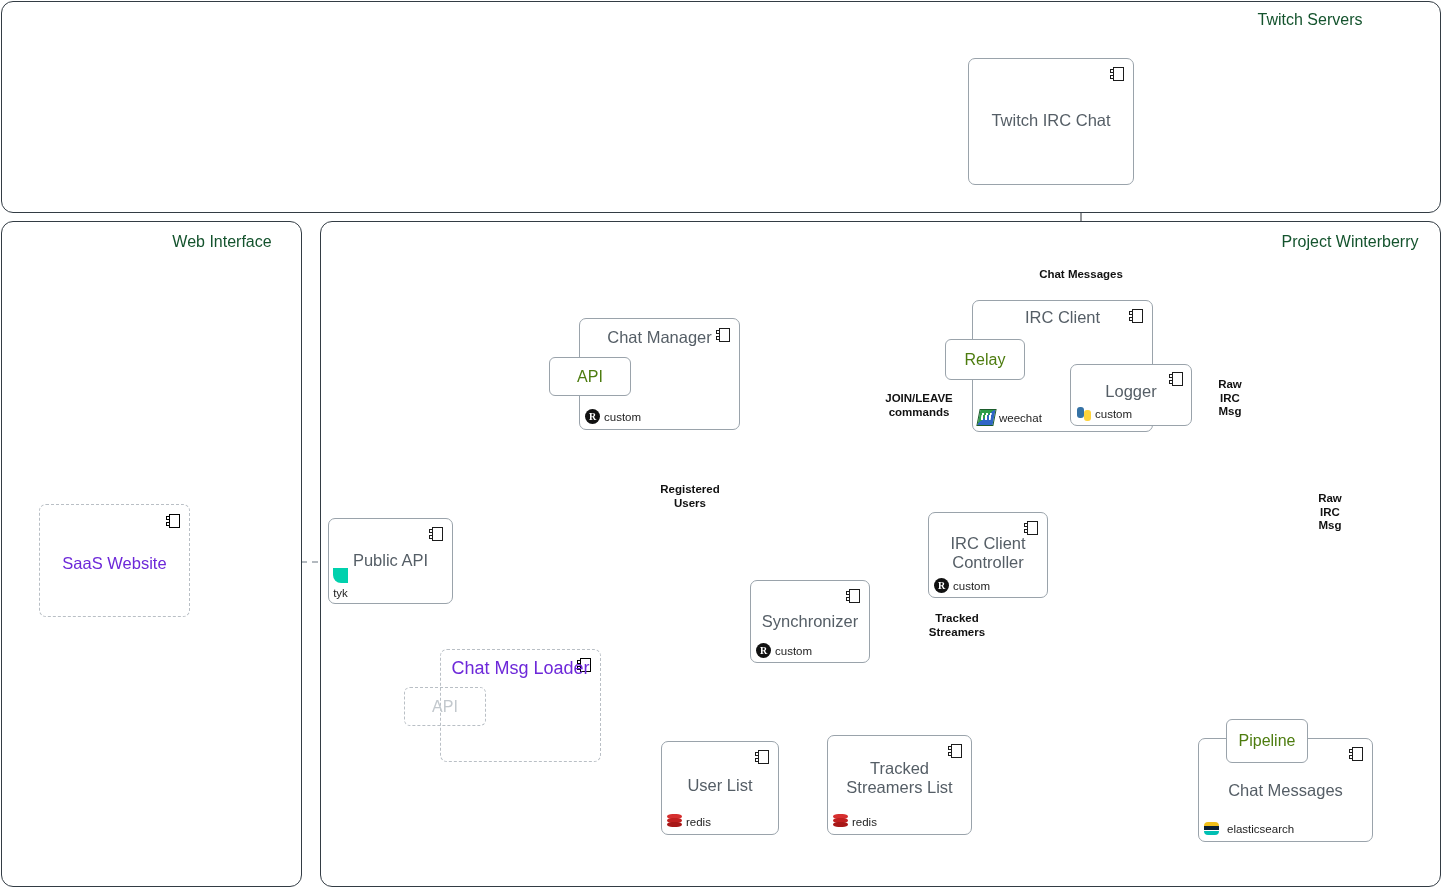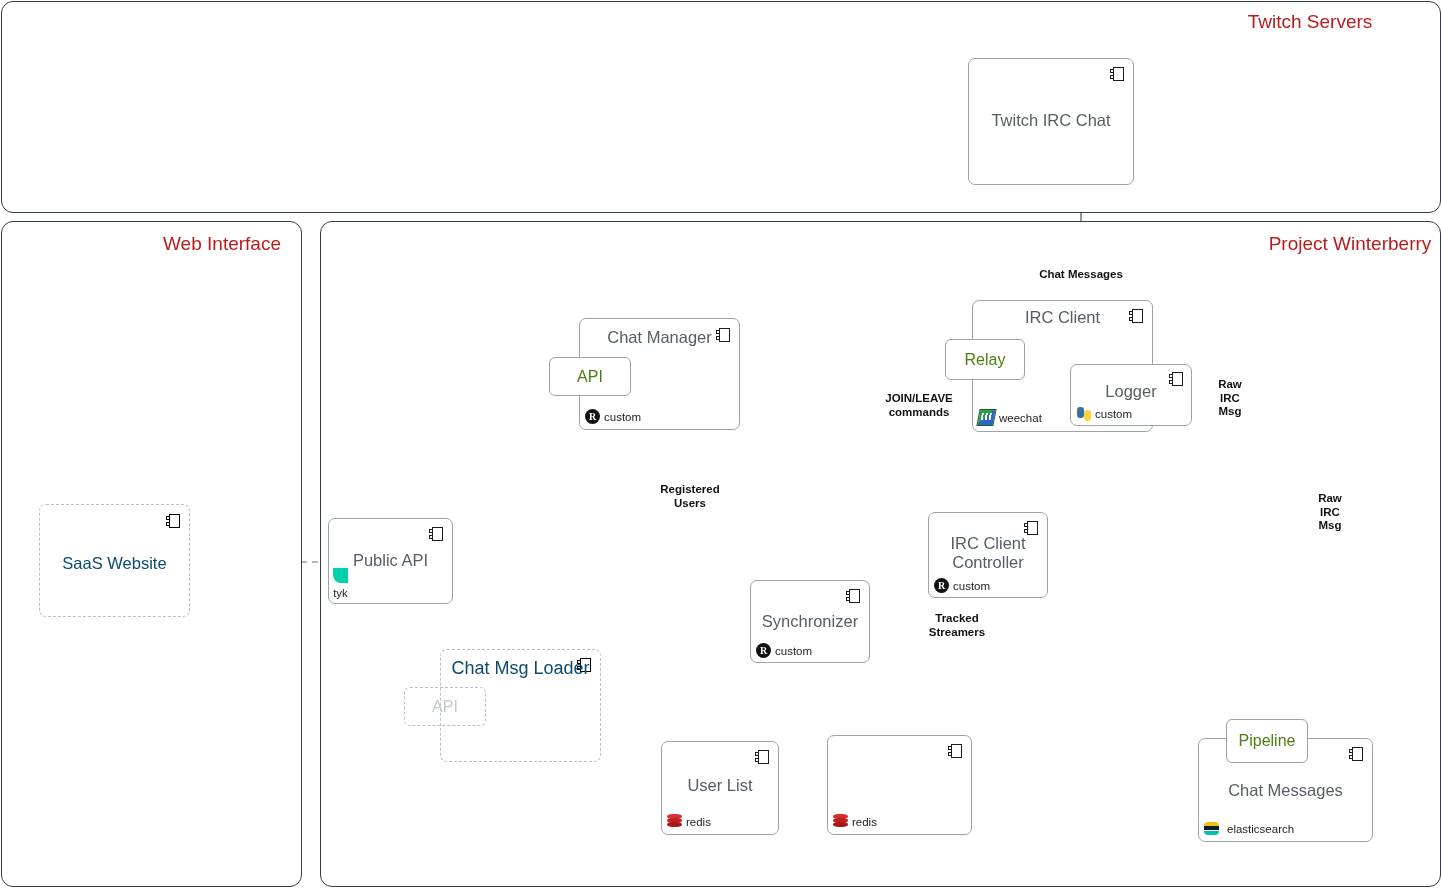--- a/index.html
+++ b/index.html
@@ -1,25 +1,25 @@
 <!DOCTYPE html>
 <html><head>
 <meta charset="utf-8">
 <style>
   html,body{margin:0;padding:0;background:#ffffff;}
   body{font-family:"Liberation Sans",sans-serif;}
   #canvas{position:relative;width:1441px;height:891px;overflow:hidden;background:#fff;}
 
   .container-box{position:absolute;border:1.4px solid #333c44;border-radius:12px;background:#fff;}
-  .container-title{position:absolute;font-size:19px;color:#b91c1c;white-space:nowrap;}
+  .container-title{position:absolute;font-size:16px;color:#14532d;white-space:nowrap;}
 
   .comp{position:absolute;border:1.1px solid #9aa3ab;border-radius:7px;background:#fff;box-sizing:border-box;}
   .comp .cname{position:absolute;left:0;right:0;text-align:center;font-size:16.5px;color:#555e66;line-height:1.15;}
   .comp.ghost{border:1.4px dashed #b9bfc5;}
-  .comp.ghost .cname{color:#0c4a6e;}
+  .comp.ghost .cname{color:#6d28d9;}
 
   .port{position:absolute;border:1.1px solid #9aa3ab;border-radius:6px;background:#fff;box-sizing:border-box;
         display:flex;align-items:center;justify-content:center;font-size:16px;color:#4d7c0f;}
   .port.ghost{border:1.4px dashed #b9bfc5;color:#c2c8cd;background:transparent;}
 
   
   .uml-icon{position:absolute;width:15px;height:14px;}
   .uml-icon .body{position:absolute;left:3px;top:0;width:11px;height:14px;border:1.3px solid #1c1c1c;background:#fff;box-sizing:border-box;}
   .uml-icon .tab{position:absolute;left:0;width:7px;height:3.6px;border:1.3px solid #1c1c1c;background:#fff;box-sizing:border-box;}
   .uml-icon .tab.t1{top:2.4px;}
@@ -293,20 +293,21 @@
       <span class="tlabel">redis</span>
     </div>
   </div>
 
   <div class="comp" style="left:827px;top:735px;width:145px;height:100px;">
     <div class="uml-icon" style="right:8px;top:8px;">
       <div class="tab t1"></div>
         <div class="tab t2"></div>
         <div class="body"></div>
     </div>
+    <div class="cname" style="top: 23px; white-space: normal; padding: 0px 6px;">Tracked Streamers List</div>
     <div class="tech" style="left:5px;bottom:5px;">
       <span class="ico ico-redis">
           <i></i>
           <i></i>
           <i></i>
         </span>
       <span class="tlabel">redis</span>
     </div>
   </div>
 

